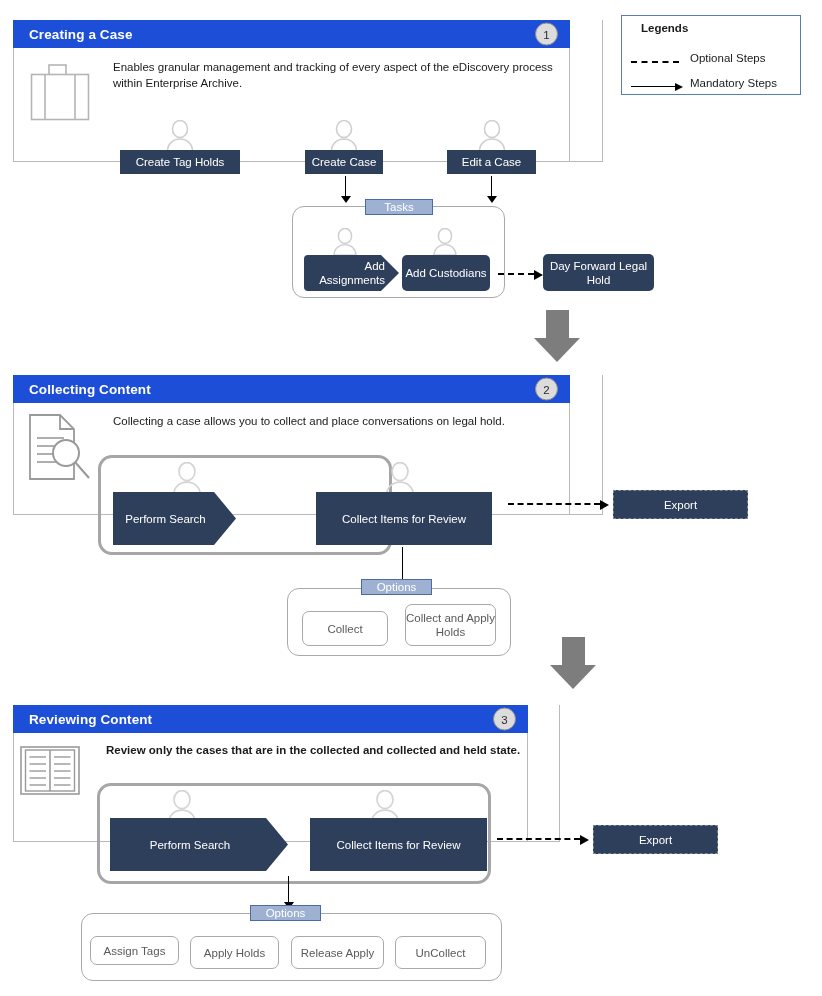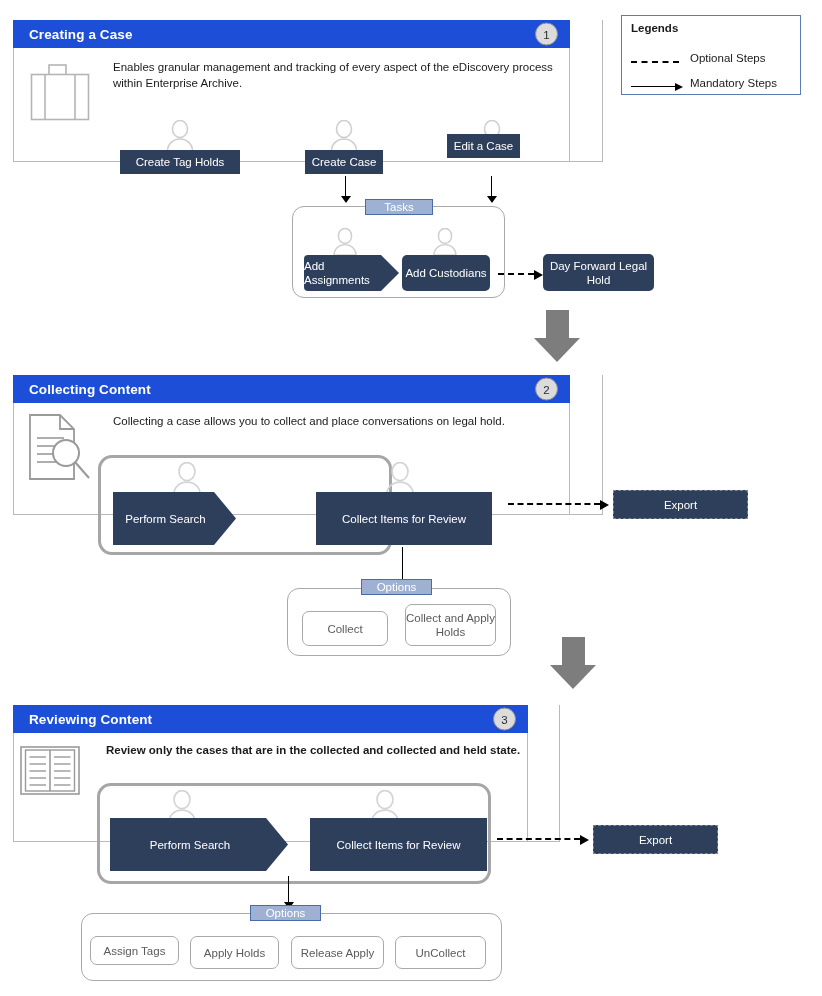--- a/index.html
+++ b/index.html
@@ -19,21 +19,21 @@
   .abs { position: absolute; }
 
   
   #legend {
     left: 621px; top: 15px; width: 180px; height: 80px;
     border: 1px solid #5b7bb5;
     background: #ffffff;
     box-sizing: border-box;
   }
   #legend .legend-title {
-    position: absolute; left: 9px; top: 6px;
+    position: absolute; left: 19px; top: 6px;
     font-size: 11.5px; font-weight: bold; color: #1a1a1a;
   }
   .legend-row { position: absolute; left: 9px; height: 16px; }
   .legend-row .legend-label {
     position: absolute; left: 59px; top: -2px;
     font-size: 11.5px; color: #1a1a1a; white-space: nowrap;
   }
   .dashline {
     position: absolute; left: 0; top: 7px; width: 48px; height: 0;
     border-top: 2.4px dashed #000;
@@ -86,21 +86,21 @@
     font-size: 11.5px; line-height: 14px;
     box-sizing: border-box;
   }
   .dark-box.rounded { border-radius: 5px; }
   .dark-box.dashed-outline { border: 1.6px dashed #7b8697; }
 
   
   .chevron-box {
     background: #2e3f5c; color: #ffffff;
     display: flex; align-items: center; justify-content: center;
-    text-align: left; font-size: 11.5px; line-height: 14px;
+    text-align: right; font-size: 11.5px; line-height: 14px;
     box-sizing: border-box;
     clip-path: polygon(0 0, calc(100% - 22px) 0, 100% 50%, calc(100% - 22px) 100%, 0 100%);
   }
   .chevron-box.small {
     clip-path: polygon(0 0, calc(100% - 18px) 0, 100% 50%, calc(100% - 18px) 100%, 0 100%);
     border-radius: 4px 0 0 4px;
   }
 
   .light-box {
     background: #ffffff; border: 1px solid #a9a9a9; border-radius: 7px;
@@ -217,21 +217,21 @@
 </div>
 <div class="abs dark-box" style="left:305px;top:150px;width:78px;height:24px;">Create Case</div>
 
 <div class="abs person-icon" style="left:477px;top:120px;">
   <svg width="30" height="32" viewBox="0 0 30 32" fill="none">
     <ellipse cx="15" cy="9" rx="7.5" ry="8.5" stroke="#cfcfcf" stroke-width="1.6"></ellipse>
     <path d="M2.5 31c0-7.2 5.6-12 12.5-12s12.5 4.8 12.5 12" stroke="#cfcfcf" stroke-width="1.6" fill="none"></path>
     <line x1="2.5" y1="31" x2="27.5" y2="31" stroke="#cfcfcf" stroke-width="1.6"></line>
   </svg>
 </div>
-<div class="abs dark-box" style="left:447px;top:134px;width:73px;height:24px;">Edit a Case</div>
+<div class="abs dark-box" style="left:447px;top:150px;width:89px;height:24px;">Edit a Case</div>
 
 <div class="abs vline" style="left:345px;top:176px;height:20px;"></div>
 <div class="abs vline" style="left:491px;top:176px;height:20px;"></div>
 
 <div class="abs group-thin" style="left:292px;top:206px;width:213px;height:92px;"></div>
 <div class="abs group-tab" style="left:365px;top:199px;width:68px;height:16px;">Tasks</div>
 
 <div class="abs person-icon" style="left:331px;top:228px;">
   <svg width="28" height="28" viewBox="0 0 30 32" fill="none">
     <ellipse cx="15" cy="9" rx="7.5" ry="8.5" stroke="#cfcfcf" stroke-width="1.7"></ellipse>

